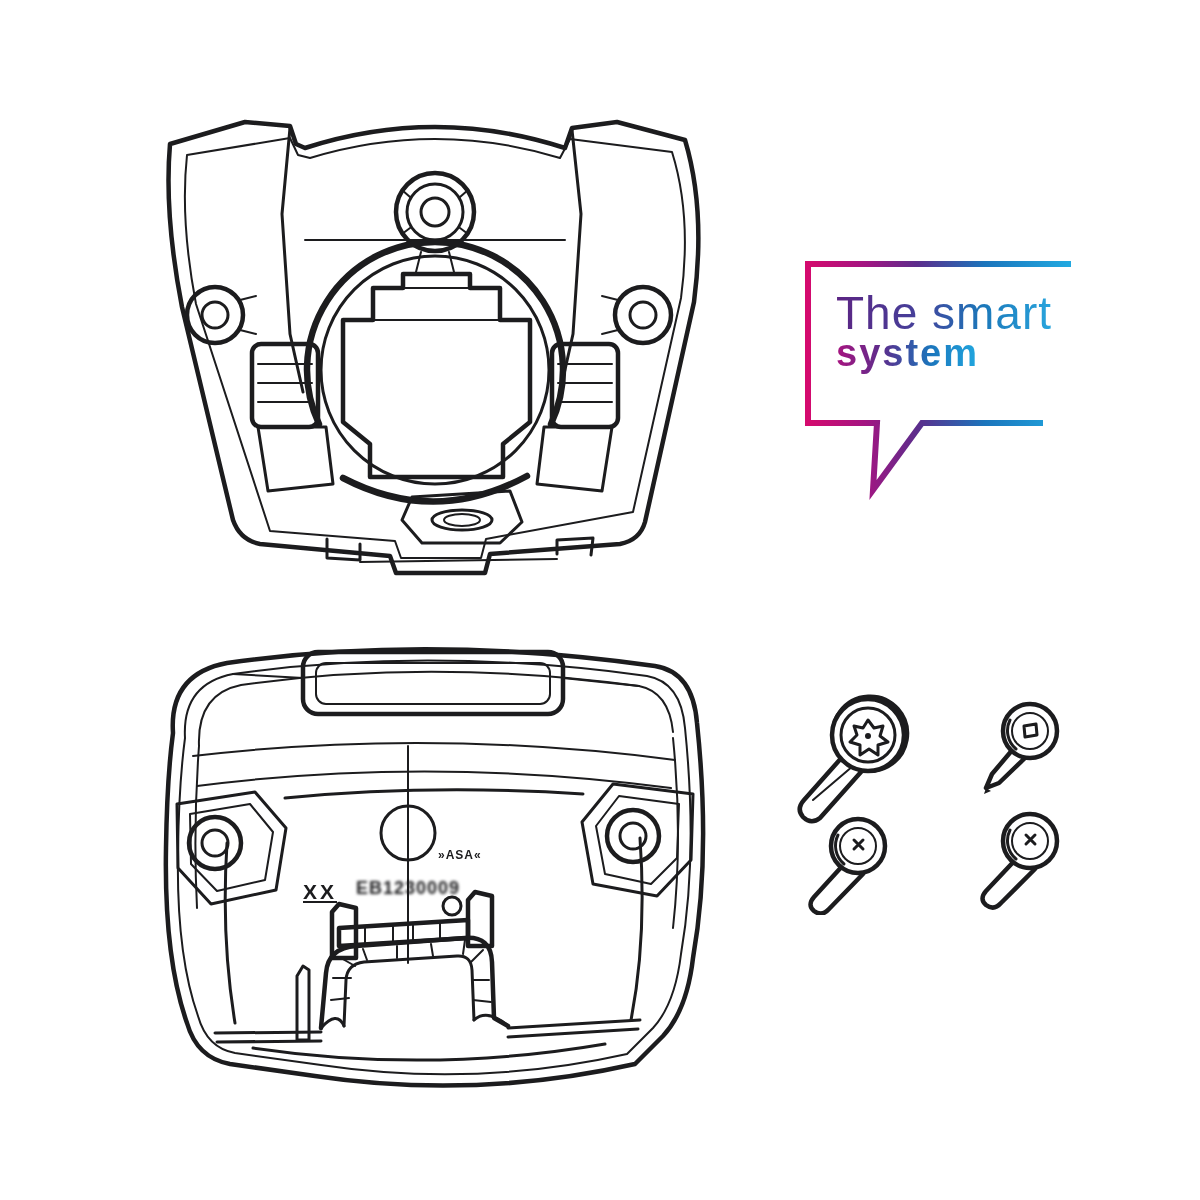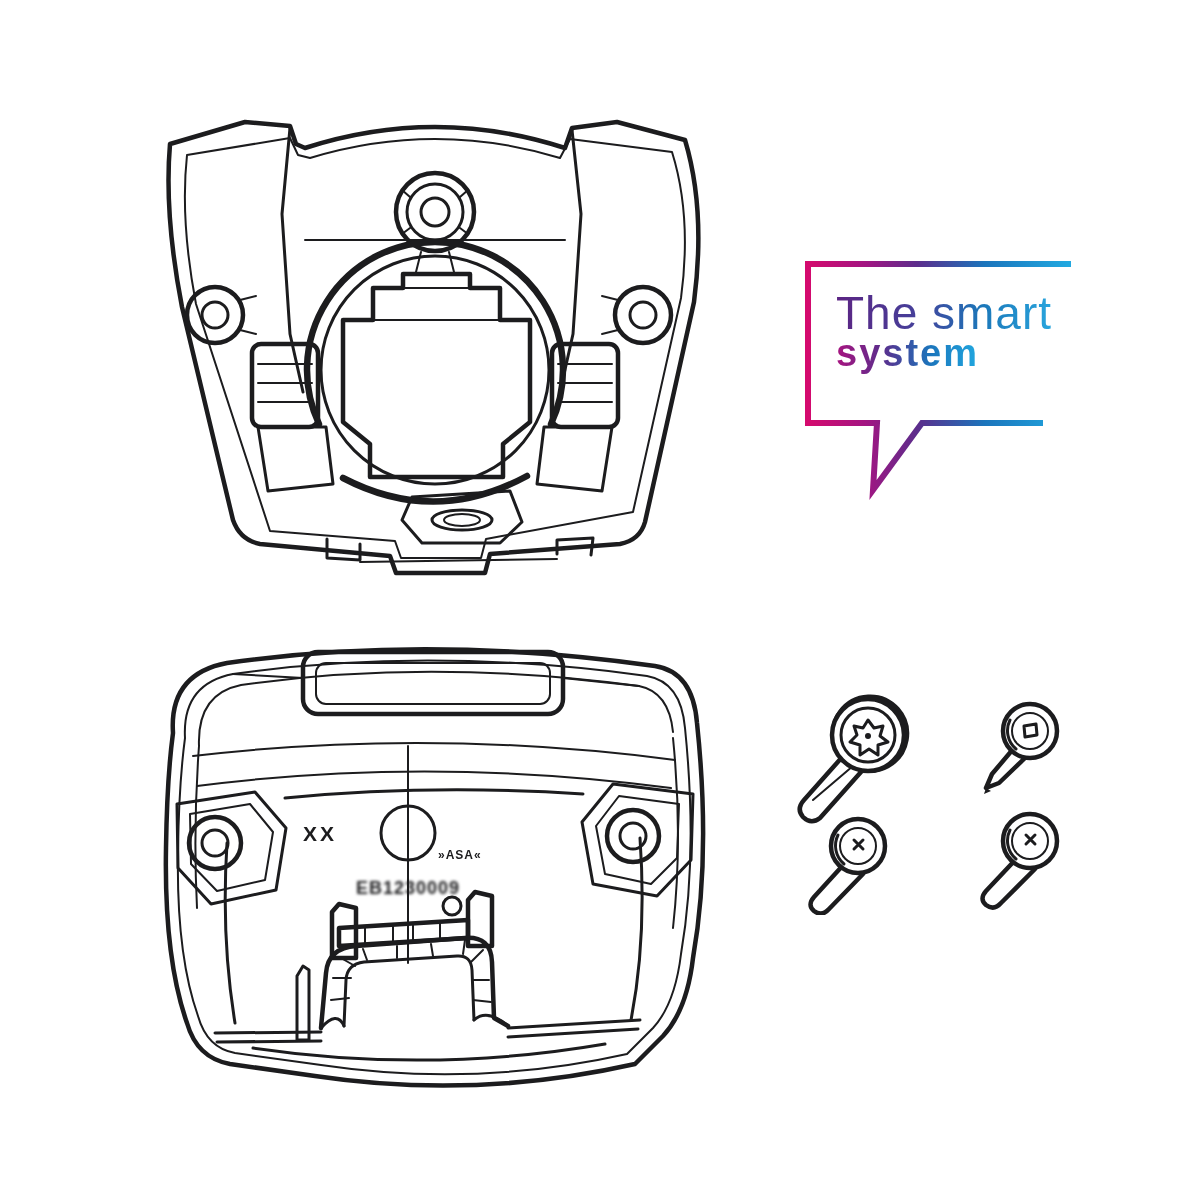--- a/index.html
+++ b/index.html
@@ -16,21 +16,21 @@
   #badge{left:798px;top:256px;width:286px;height:250px;}
   .badge-text{position:absolute;left:38px;white-space:nowrap;
     -webkit-background-clip:text;background-clip:text;color:transparent;}
   #badge-line1{top:30px;font-size:46px;font-weight:500;letter-spacing:1px;
     background-image:linear-gradient(90deg,#5c2483 0%,#45409a 38%,#1b78ba 68%,#29a5dd 100%);}
   #badge-line2{top:76px;font-size:38px;font-weight:700;letter-spacing:2px;
     background-image:linear-gradient(90deg,#a81480 0%,#5c2d8c 32%,#1b75bc 66%,#21a8e0 100%);}
 
   
   .marking{position:absolute;color:#1c1c1e;font-weight:700;}
-  #mark-xx{left:303px;top:822px;font-size:21px;letter-spacing:3px;filter:blur(.4px);}
+  #mark-xx{left:303px;top:880px;font-size:21px;letter-spacing:3px;filter:blur(.4px);text-decoration:underline;}
   #mark-asa{left:438px;top:848px;font-size:12px;letter-spacing:1px;filter:blur(.6px);}
   #mark-part{left:356px;top:878px;font-size:18px;letter-spacing:1px;filter:blur(1.6px);}
 </style>
 </head>
 <body>
 
 <svg id="front-view" class="abs" style="left:140px;top:92px;" width="575" height="500" viewBox="0 0 575 500">
 
   <path class="stroke w4" d="M30,52 L105,30 L150,34 L156,52 L165,56 Q295,14 425,56 L432,36 L477,30 L545,48
            Q566,118 554,210 L505,430 Q500,448 480,452 L350,462 L345,481 L256,481 L250,464

